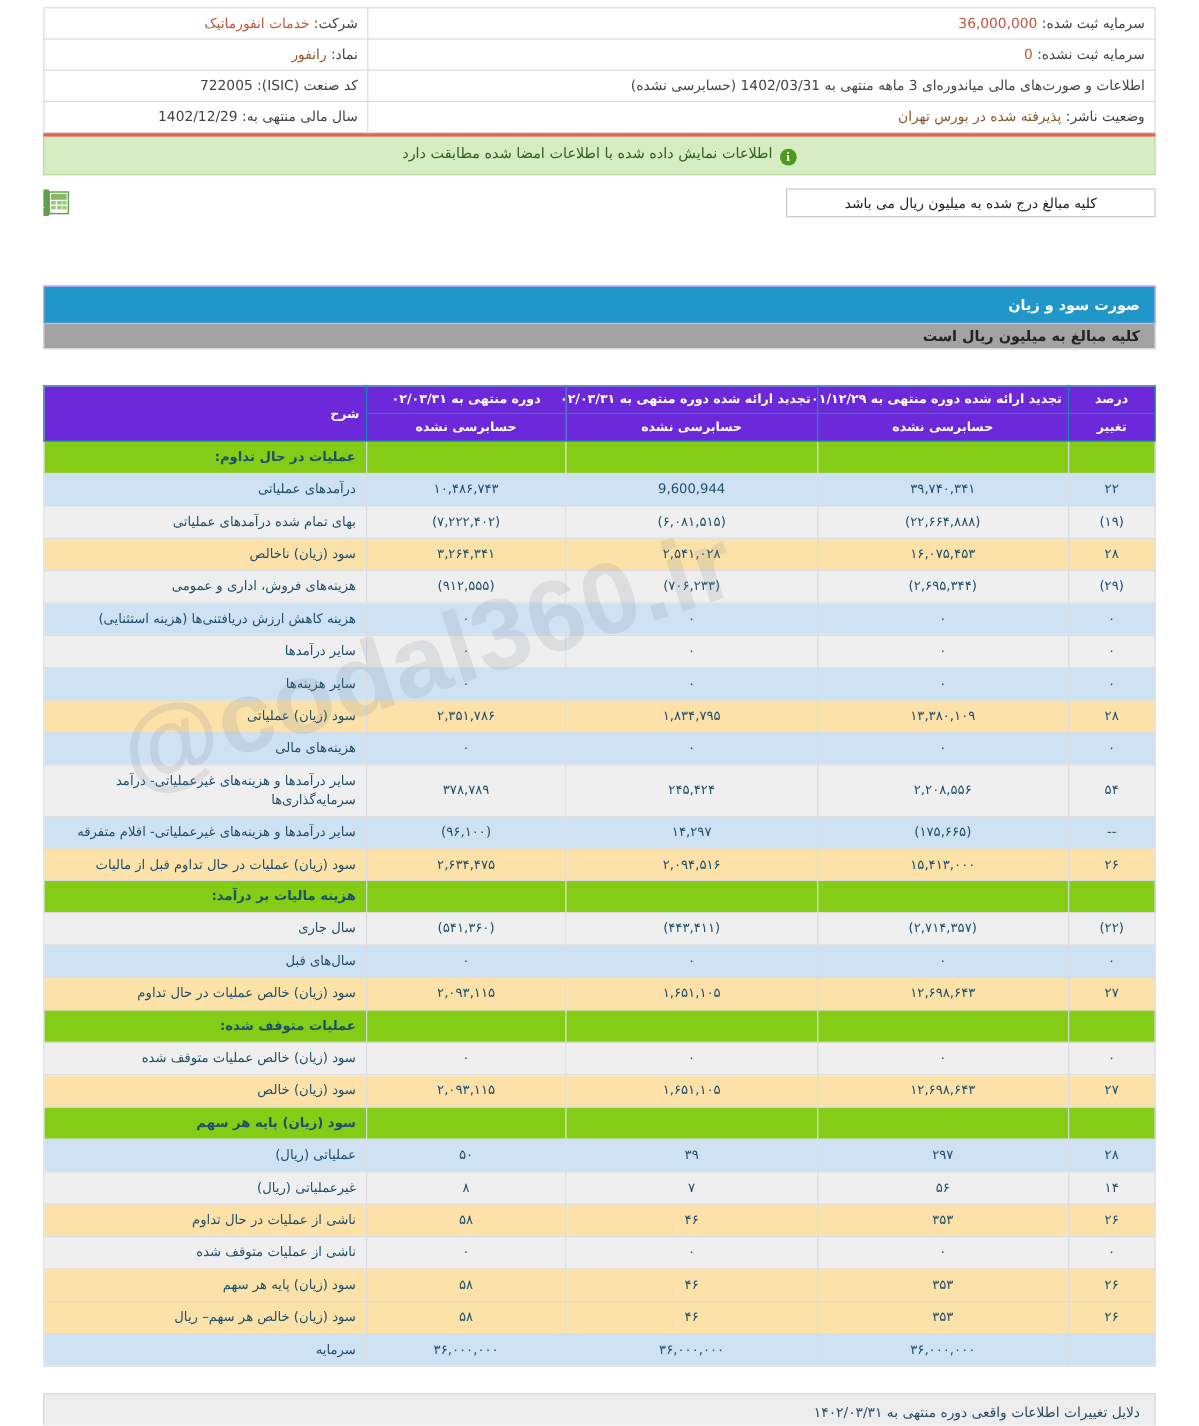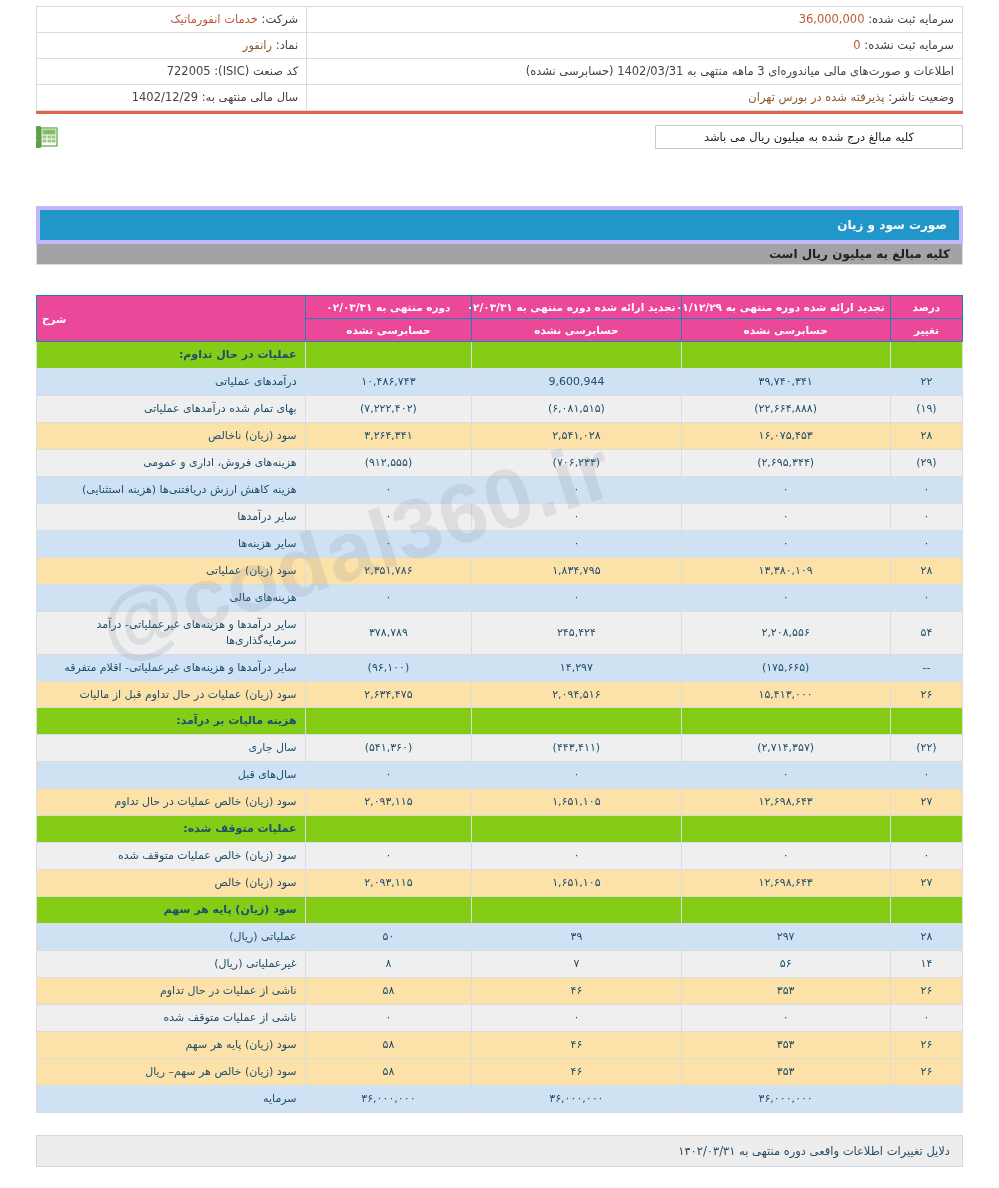--- a/index.html
+++ b/index.html
@@ -108,54 +108,54 @@
   .excel-icon { width: 22px; height: 24px; position: relative; }
 
   
   .section-wrap { padding: 0 36px; margin-top: 52px; }
   .sec-title {
     background: #2196c9;
     color: #ffffff;
     font-size: 12px;
     font-weight: bold;
     padding: 8px 12px;
-    border: 4px solid #c4b5fd;
+    border: 1px solid #c4b5fd;
   }
   .sec-sub {
     border: 1px solid #dcdcdc;
     border-top: none;
     background: #a3a3a3;
     font-size: 12px;
     font-weight: bold;
     color: #222;
     padding: 3px 12px;
   }
 
   
   .tbl-wrap { padding: 0 36px; margin-top: 30px; }
   table.fin {
     width: 100%;
     border-collapse: collapse;
     font-size: 11px;
     table-layout: fixed;
   }
   table.fin th {
-    background: #ec4899;
+    background: #6d28d9;
     color: #ffffff;
     font-weight: bold;
     border: 1px solid #1a84b4;
     padding: 4px 5px;
     font-size: 10.5px;
     line-height: 1.35;
     vertical-align: middle;
     overflow: visible;
     white-space: nowrap;
     margin-left: 32px;
   }
-  table.fin th.desc-h { text-align: left; }
+  table.fin th.desc-h { text-align: right; }
   table.fin td {
     border: 1px solid #d9dde2;
     padding: 5px 8px;
     height: 23px;
     vertical-align: middle;
     color: #1f4e6b;
     line-height: 1.45;
   }
   td.desc { text-align: right; color: #2b4b63; }
   td.num  { text-align: center; direction: ltr; unicode-bidi: embed; }
@@ -231,20 +231,23 @@
             <span>سال مالی منتهی به:</span>
             <span class="num-ltr">1402/12/29</span>
           </td>
         </tr>
       </tbody>
     </table>
   </div>
 
   <div class="redline"></div>
 
+  <div class="notice">
+    <span class="info-icon">i</span><span>اطلاعات نمایش داده شده با اطلاعات امضا شده مطابقت دارد</span>
+  </div>
 
   <div class="unitbar">
     <div class="unit-box">کلیه مبالغ درج شده به میلیون ریال می باشد</div>
     <div class="excel-icon">
       <svg width="22" height="24" viewBox="0 0 22 24" xmlns="http://www.w3.org/2000/svg">
         <rect x="0" y="1" width="5" height="22" rx="1" fill="#5f9e4a"></rect>
         <rect x="5" y="3" width="16" height="18" fill="#ffffff" stroke="#5f9e4a" stroke-width="1.2"></rect>
         <rect x="6.5" y="4.5" width="13" height="5" fill="#84bb63"></rect>
         <g fill="#9bcb7c">
           <rect x="6.5" y="10.5" width="4" height="3"></rect>

